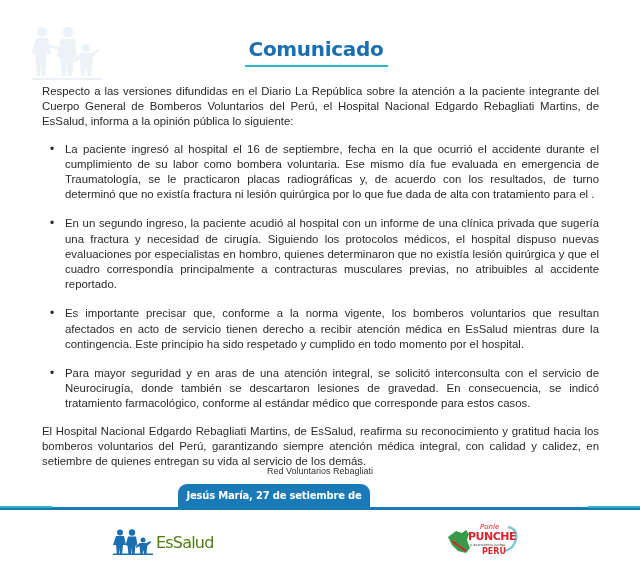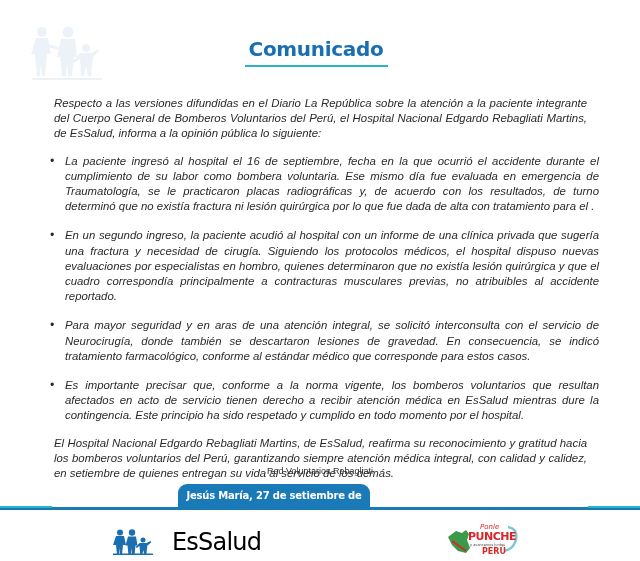--- a/index.html
+++ b/index.html
@@ -1,32 +1,32 @@
 <!DOCTYPE html>
 <html><head>
 <meta charset="utf-8">
 <style>
   html, body { margin: 0; padding: 0; background: #ffffff; }
   body { width: 640px; height: 561px; position: relative; overflow: hidden; font-family: "Liberation Sans", sans-serif; color: #2a2a2a; }
   .watermark { position: absolute; left: 28px; top: 24px; width: 76px; height: 58px; opacity: 0.55; }
   .title { position: absolute; left: 0; width: 632px; top: 37px; text-align: center; }
   .title span { display: inline-block; font-family: "DejaVu Sans", sans-serif; font-weight: bold; font-size: 20px; color: #1a6fb0; letter-spacing: -0.3px; padding: 0 4px 4px; border-bottom: 2px solid #2bb3c9; }
   .content { position: absolute; left: 42px; top: 84px; width: 557px; font-size: 11.4px; line-height: 15.2px; }
-  .content p { margin: 12px; text-align: justify; font-style: italic; }
+  .content p { margin: 0; text-align: justify; }
   .bullets { list-style: none; margin: 12px 0 0 0; padding: 0 0 0 8px; }
-  .bullets li { position: relative; padding-left: 15px; margin-bottom: 14px; text-align: justify; font-style: italic; }
+  .bullets li { position: relative; padding-left: 15px; margin-bottom: 14px; text-align: justify; }
   .bullets li::before { content: "•"; position: absolute; left: 0; top: 0; font-size: 12px; }
   .closing { margin-top: -2px !important; }
   .sign { position: absolute; top: 466px; left: 0; width: 640px; text-align: center; font-size: 9px; color: #333; }
   .date-tab { position: absolute; left: 178px; top: 484px; width: 192px; height: 24px; background: #1a7ab8; border-radius: 9px 9px 0 0; color: #fff; font-family: "DejaVu Sans", sans-serif; font-weight: bold; font-size: 10px; line-height: 24px; text-align: center; letter-spacing: -0.2px; }
   .rule { position: absolute; left: 0; top: 507px; width: 640px; height: 3px; background: #1a7ab8; }
   .rule-accent-l { position: absolute; left: 0; top: 506px; width: 52px; height: 2px; background: #2bb3c9; }
   .rule-accent-r { position: absolute; right: 0; top: 506px; width: 52px; height: 2px; background: #2bb3c9; }
   .essalud-logo { position: absolute; left: 113px; top: 527px; height: 30px; display: flex; align-items: center; }
-  .essalud-logo .txt { font-family: "DejaVu Sans", sans-serif; font-size: 24px; color: #000000; letter-spacing: -0.8px; margin-left: 19px; }
+  .essalud-logo .txt { font-family: "DejaVu Sans", sans-serif; font-size: 16px; color: #4d7c0f; letter-spacing: -0.8px; margin-left: 3px; }
   .punche-logo { position: absolute; left: 446px; top: 519px; width: 82px; height: 40px; }
 </style>
 </head>
 <body>
 
 <svg class="watermark" viewBox="0 0 76 58">
   <g fill="#dde9f3">
     <circle cx="14" cy="8" r="5"></circle>
     <path d="M8 14 h12 l3 16 h-4 l-2 22 h-3 l-1-14 l-1 14 h-3 l-2-22 h-4 z"></path>
     <circle cx="40" cy="8" r="5.5"></circle>
@@ -40,22 +40,22 @@
 
 <div class="title">
   <span>Comunicado</span>
 </div>
 
 <div class="content">
   <p>Respecto a las versiones difundidas en el Diario La República sobre la atención a la paciente integrante del Cuerpo General de Bomberos Voluntarios del Perú, el Hospital Nacional Edgardo Rebagliati Martins, de EsSalud, informa a la opinión pública lo siguiente:</p>
   <ul class="bullets">
     <li>La paciente ingresó al hospital el 16 de septiembre, fecha en la que ocurrió el accidente durante el cumplimiento de su labor como bombera voluntaria. Ese mismo día fue evaluada en emergencia de Traumatología, se le practicaron placas radiográficas y, de acuerdo con los resultados, de turno determinó que no existía fractura ni lesión quirúrgica por lo que fue dada de alta con tratamiento para el .</li>
     <li>En un segundo ingreso, la paciente acudió al hospital con un informe de una clínica privada que sugería una fractura y necesidad de cirugía. Siguiendo los protocolos médicos, el hospital dispuso nuevas evaluaciones por especialistas en hombro, quienes determinaron que no existía lesión quirúrgica y que el cuadro correspondía principalmente a contracturas musculares previas, no atribuibles al accidente reportado.</li>
+    <li>Es importante precisar que, conforme a la norma vigente, los bomberos voluntarios que resultan afectados en acto de servicio tienen derecho a recibir atención médica en EsSalud mientras dure la contingencia. Este principio ha sido respetado y cumplido en todo momento por el hospital.</li>
     <li>Para mayor seguridad y en aras de una atención integral, se solicitó interconsulta con el servicio de Neurocirugía, donde también se descartaron lesiones de gravedad. En consecuencia, se indicó tratamiento farmacológico, conforme al estándar médico que corresponde para estos casos.</li>
-    <li>Es importante precisar que, conforme a la norma vigente, los bomberos voluntarios que resultan afectados en acto de servicio tienen derecho a recibir atención médica en EsSalud mientras dure la contingencia. Este principio ha sido respetado y cumplido en todo momento por el hospital.</li>
   </ul>
   <p class="closing">El Hospital Nacional Edgardo Rebagliati Martins, de EsSalud, reafirma su reconocimiento y gratitud hacia los bomberos voluntarios del Perú, garantizando siempre atención médica integral, con calidad y calidez, en setiembre de quienes entregan su vida al servicio de los demás.</p>
 </div>
 
 <div class="sign">Red Voluntarios Rebagliati</div>
 
 <div class="date-tab">Jesús María, 27 de setiembre de 2025</div>
 <div class="rule"></div>
 <div class="rule-accent-l"></div>
 <div class="rule-accent-r"></div>

